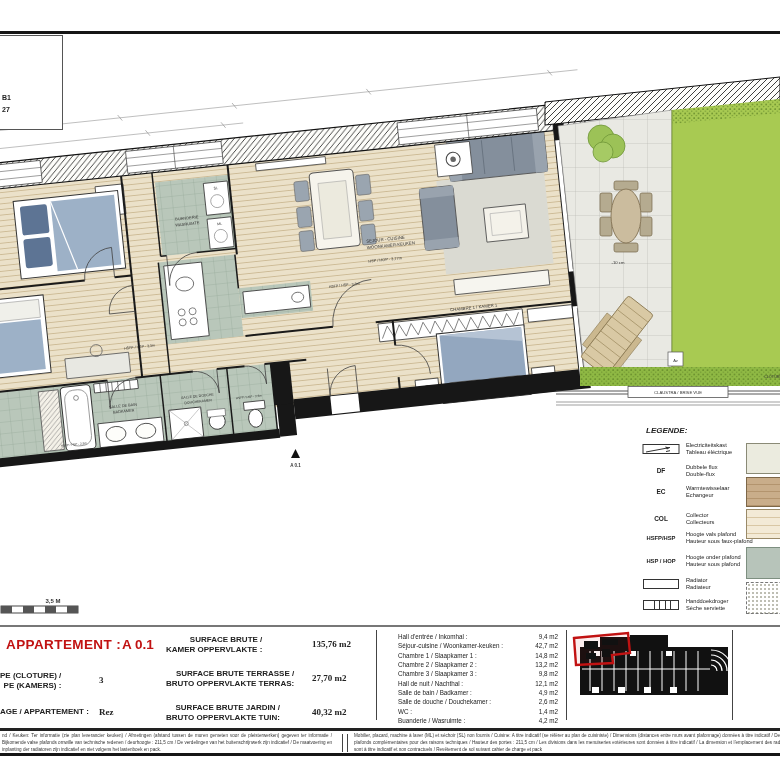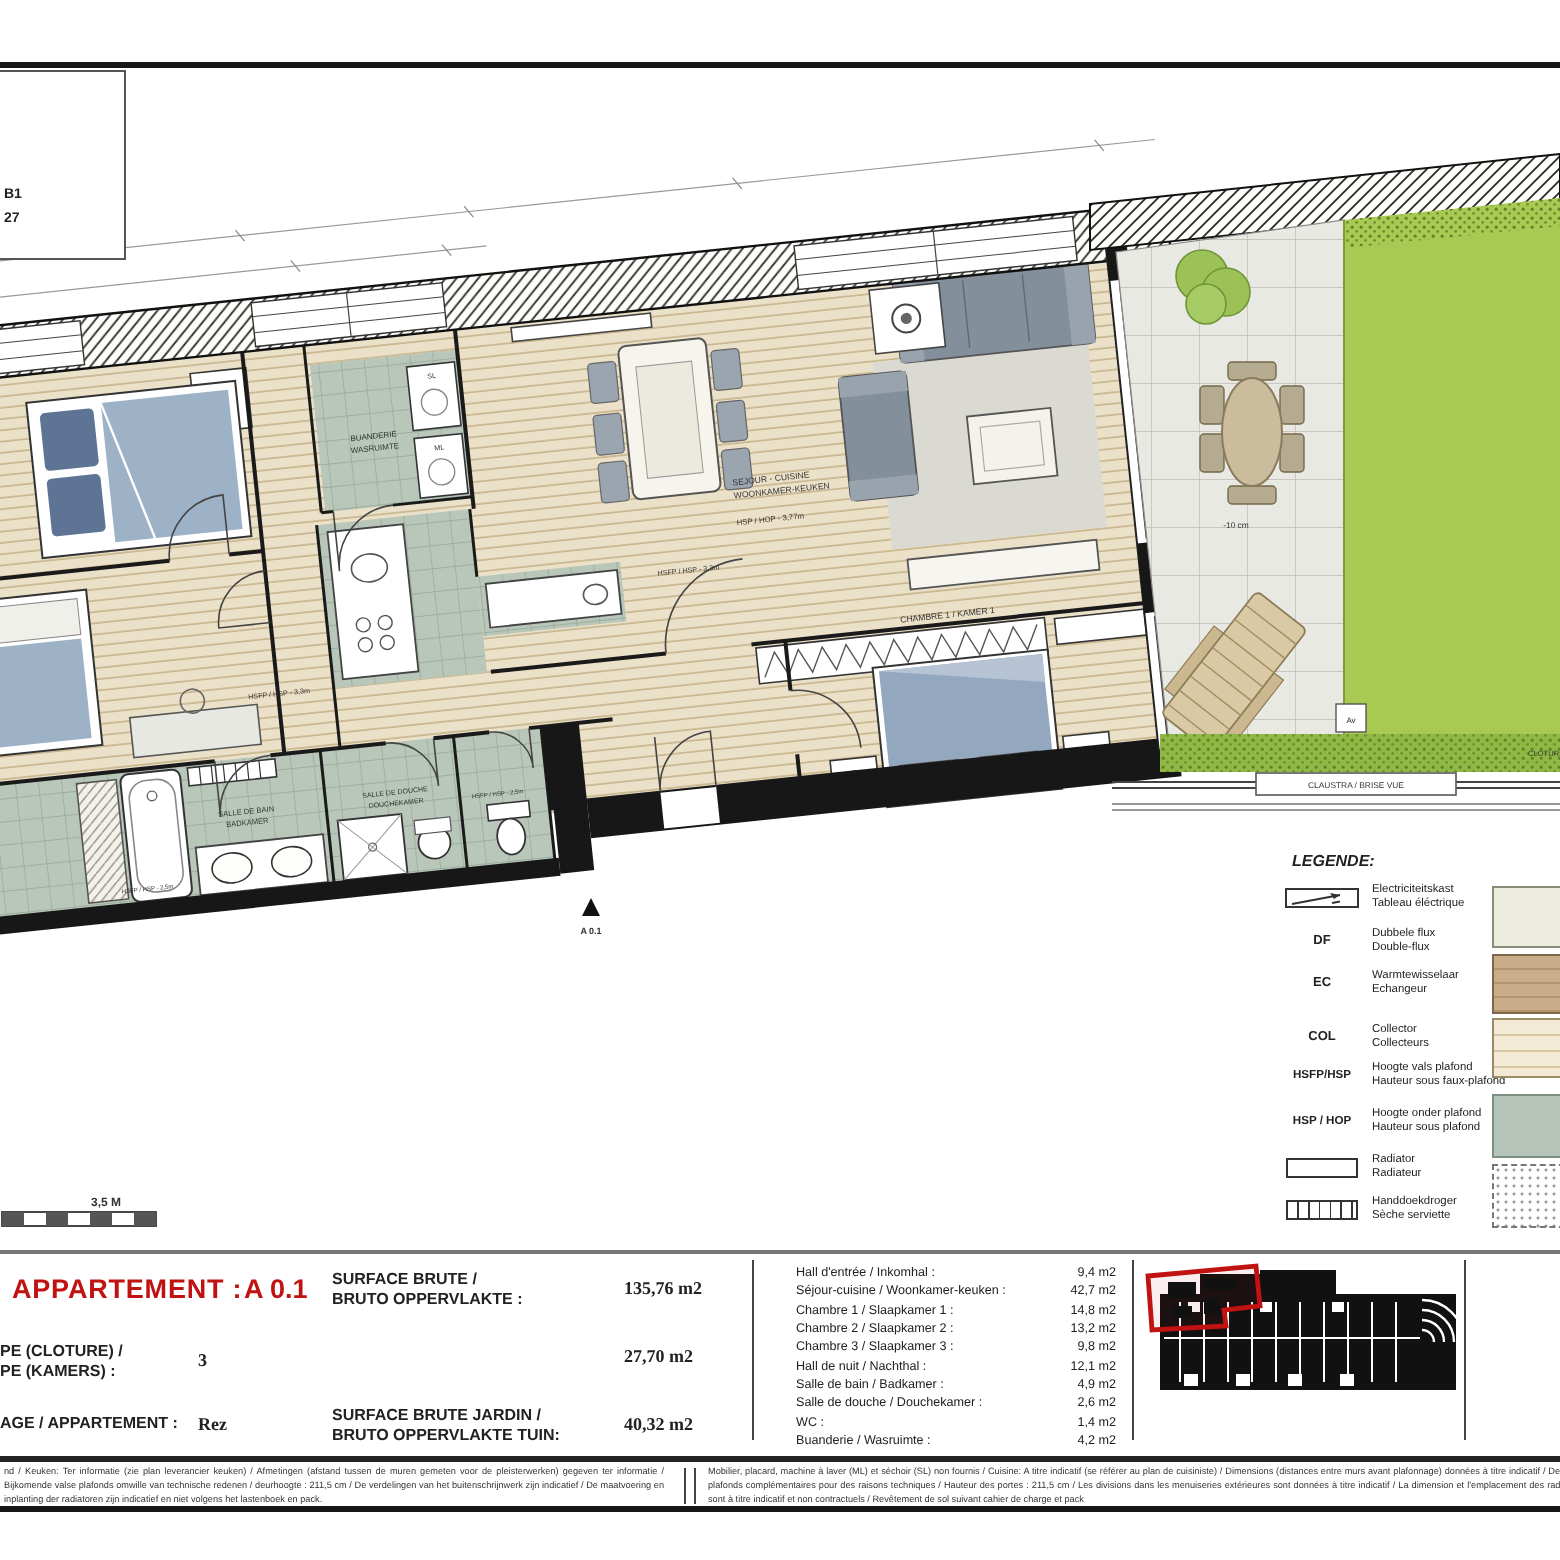--- a/index.html
+++ b/index.html
@@ -28,21 +28,21 @@
   .sw2{top:477px;height:28px;background:repeating-linear-gradient(180deg,#c9ad8a 0 6px,#b3946e 6px 7px);border-color:#7d6748;}
   .sw3{top:509px;height:28px;background:repeating-linear-gradient(180deg,#f3ead6 0 7px,#d9c7a4 7px 8px);border-color:#9a8a68;}
   .sw4{top:547px;height:30px;background:#b7c4ba;border-color:#7d8f80;}
   .sw5{top:582px;height:30px;background-color:#fff;border:1px dashed #777;
        background-image:radial-gradient(#9a9a8a 0.6px,transparent 0.9px);background-size:4px 4px;}
   
   .tblock{left:0;top:625px;width:780px;height:105px;border-top:2px solid #777;background:#fff;}
   .apt-l{position:absolute;left:6px;top:10px;font-size:13.5px;font-weight:bold;letter-spacing:.4px;}
   .apt-v{position:absolute;left:122px;top:10px;font-size:13.5px;font-weight:bold;}
   .red{color:#c11212;}
-  .lab8{font-size:8px;font-weight:bold;line-height:9.5px;white-space:pre;}
+  .lab8{font-size:8px;font-weight:bold;line-height:9.5px;white-space:pre;text-align:right;}
   .val9{font-size:9px;font-weight:bold;font-family:Liberation Serif, serif;}
   .vdiv{width:1px;background:#444;top:630px;height:90px;}
   .rooms{left:398px;top:632px;width:160px;}
   .rrow{display:flex;justify-content:space-between;font-size:6.3px;line-height:9.35px;}
   .rrow .rv{font-weight:normal;}
   .botline{left:0;top:728px;width:780px;height:2.5px;background:#222;}
   
   .disc{font-size:4.6px;line-height:1.5;color:#333;text-align:justify;}
   .disc-l{left:2px;top:733px;width:330px;}
   .disc-r{left:354px;top:733px;width:440px;}
@@ -431,23 +431,24 @@
   <div class="abs tblock">
     <div class="apt-l red">APPARTEMENT :</div>
     <div class="apt-v red">A 0.1</div>
 
     <div class="abs lab8" style="left:0;top:44px"><span>PE (CLOTURE) /</span><br><span>PE (KAMERS) :</span></div>
     <div class="abs val9" style="left:99px;top:48px">3</div>
 
     <div class="abs lab8" style="left:0;top:80px">AGE / APPARTEMENT :</div>
     <div class="abs val9" style="left:99px;top:80px">Rez</div>
 
-    <div class="abs lab8" style="left:166px;top:8px"><span>SURFACE BRUTE /</span><br><span>BRUTO OPPERVLAKTE :</span></div>
+    <div class="abs lab8" style="left:166px;top:8px"><span>SURFACE BRUTE /</span><br><span>KAMER OPPERVLAKTE :</span></div>
     <div class="abs val9" style="left:312px;top:12px">135,76 m2</div>
 
+    <div class="abs lab8" style="left:166px;top:42px"><span>SURFACE BRUTE TERRASSE /</span><br><span>BRUTO OPPERVLAKTE TERRAS:</span></div>
     <div class="abs val9" style="left:312px;top:46px">27,70 m2</div>
 
     <div class="abs lab8" style="left:166px;top:76px"><span>SURFACE BRUTE JARDIN /</span><br><span>BRUTO OPPERVLAKTE TUIN:</span></div>
     <div class="abs val9" style="left:312px;top:80px">40,32 m2</div>
   </div>
 
   <div class="abs vdiv" style="left:376px"></div>
   <div class="abs vdiv" style="left:566px"></div>
   <div class="abs vdiv" style="left:732px"></div>
 

